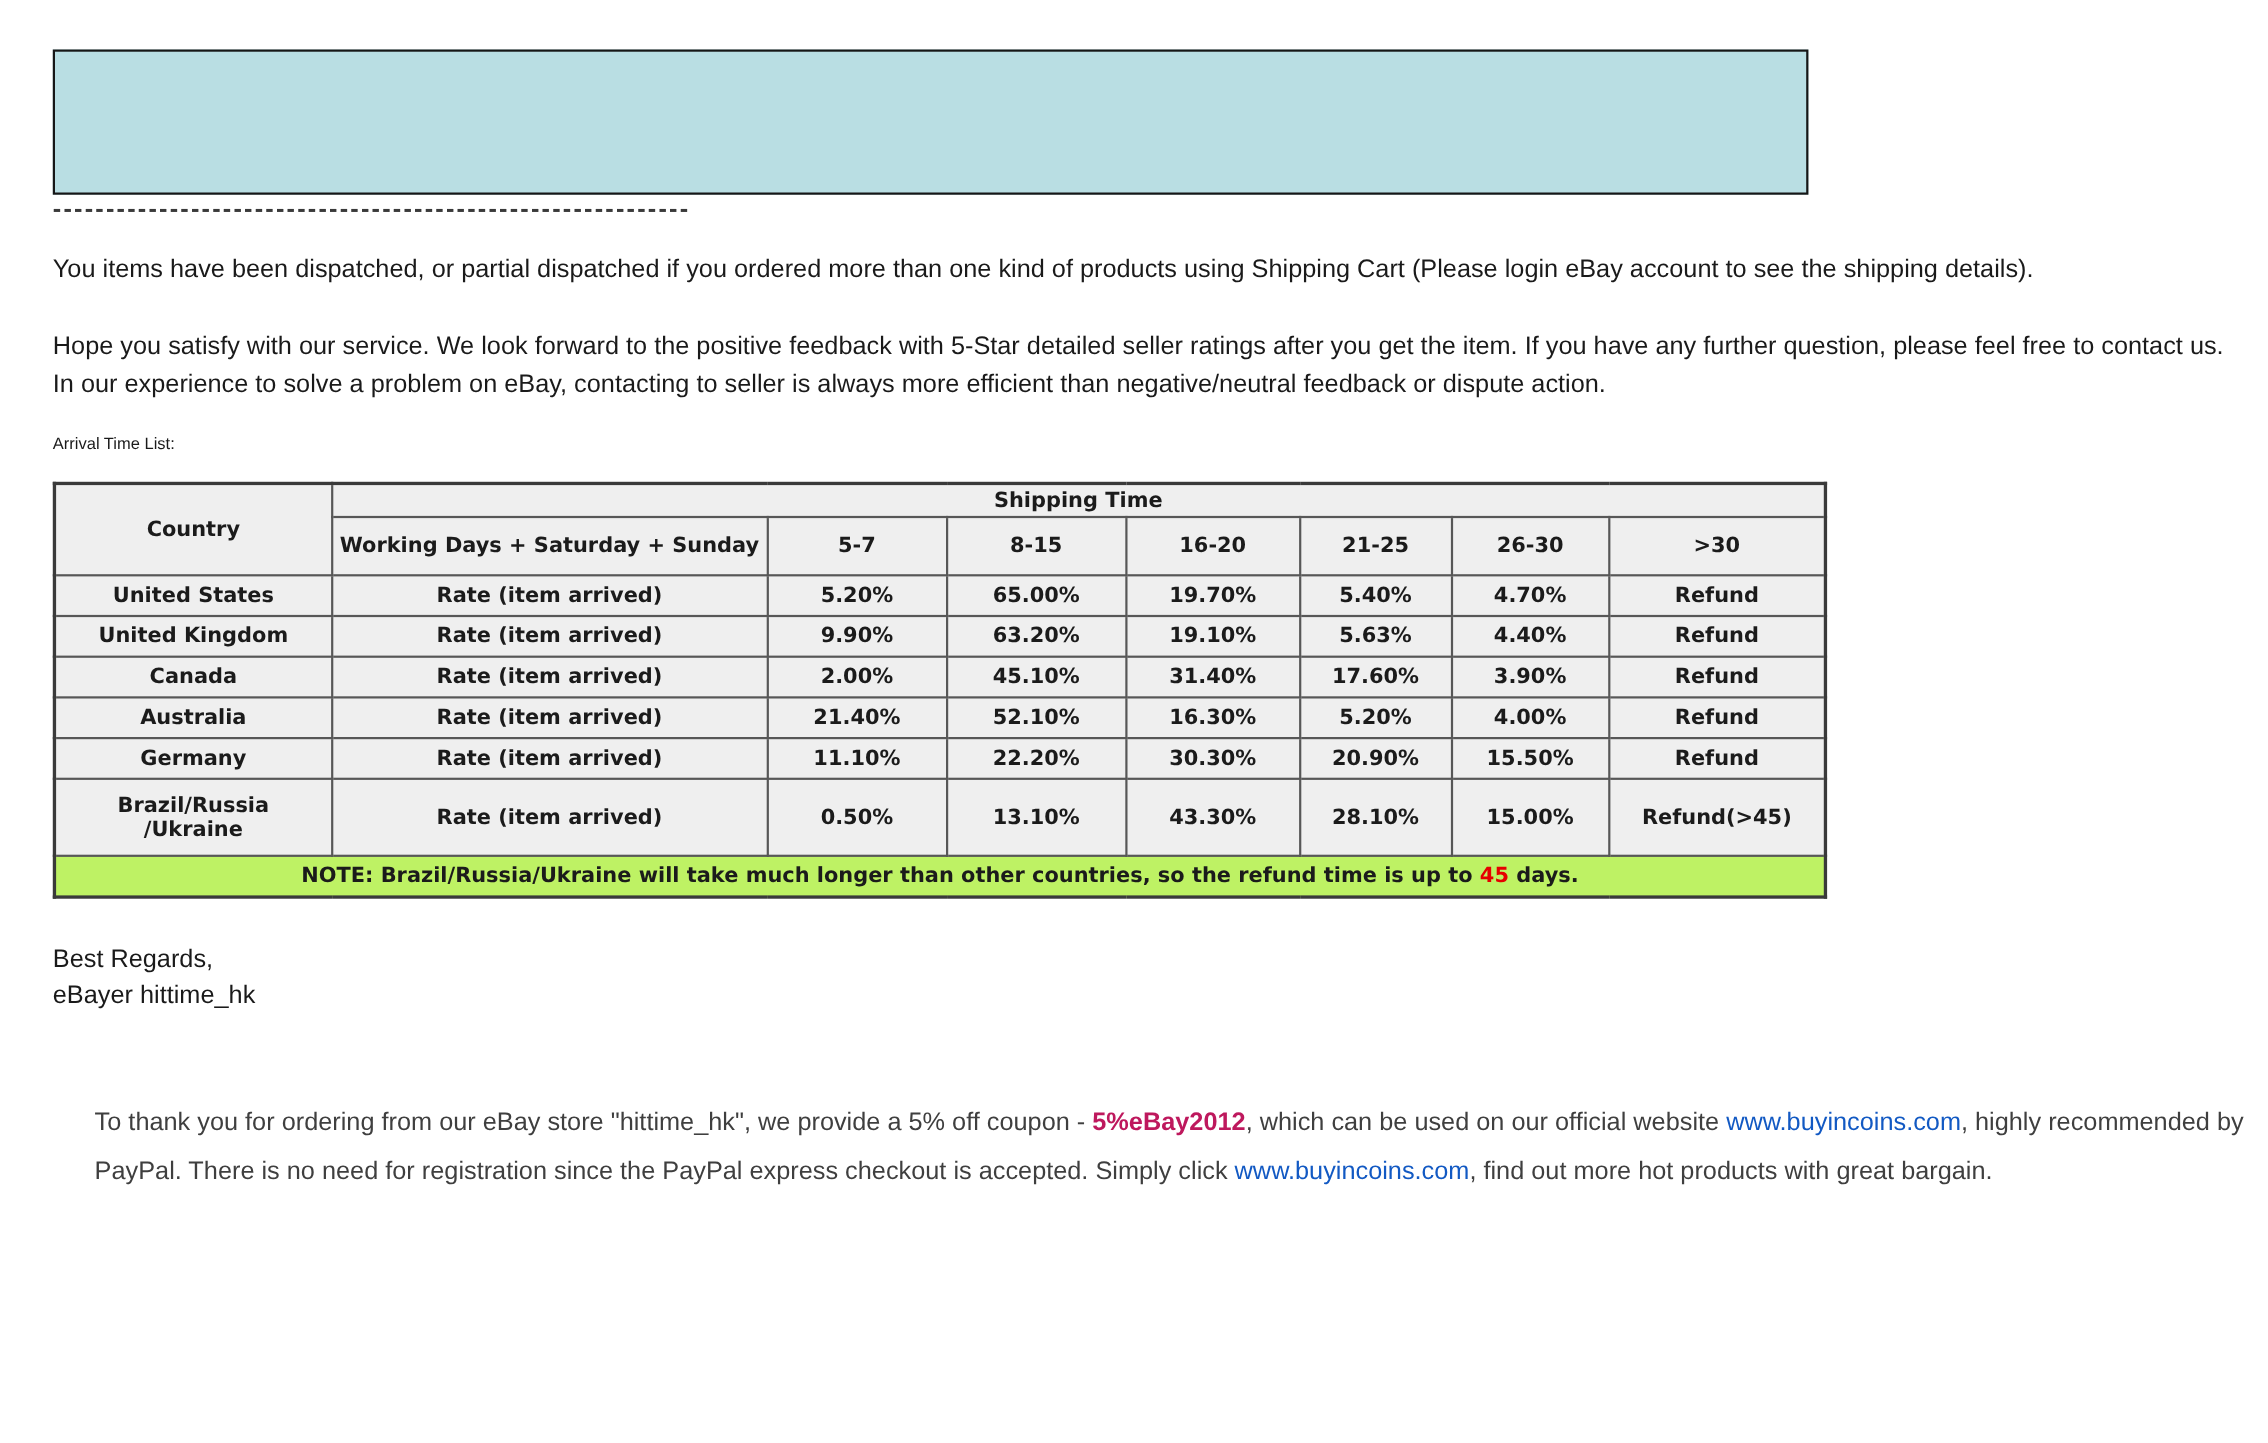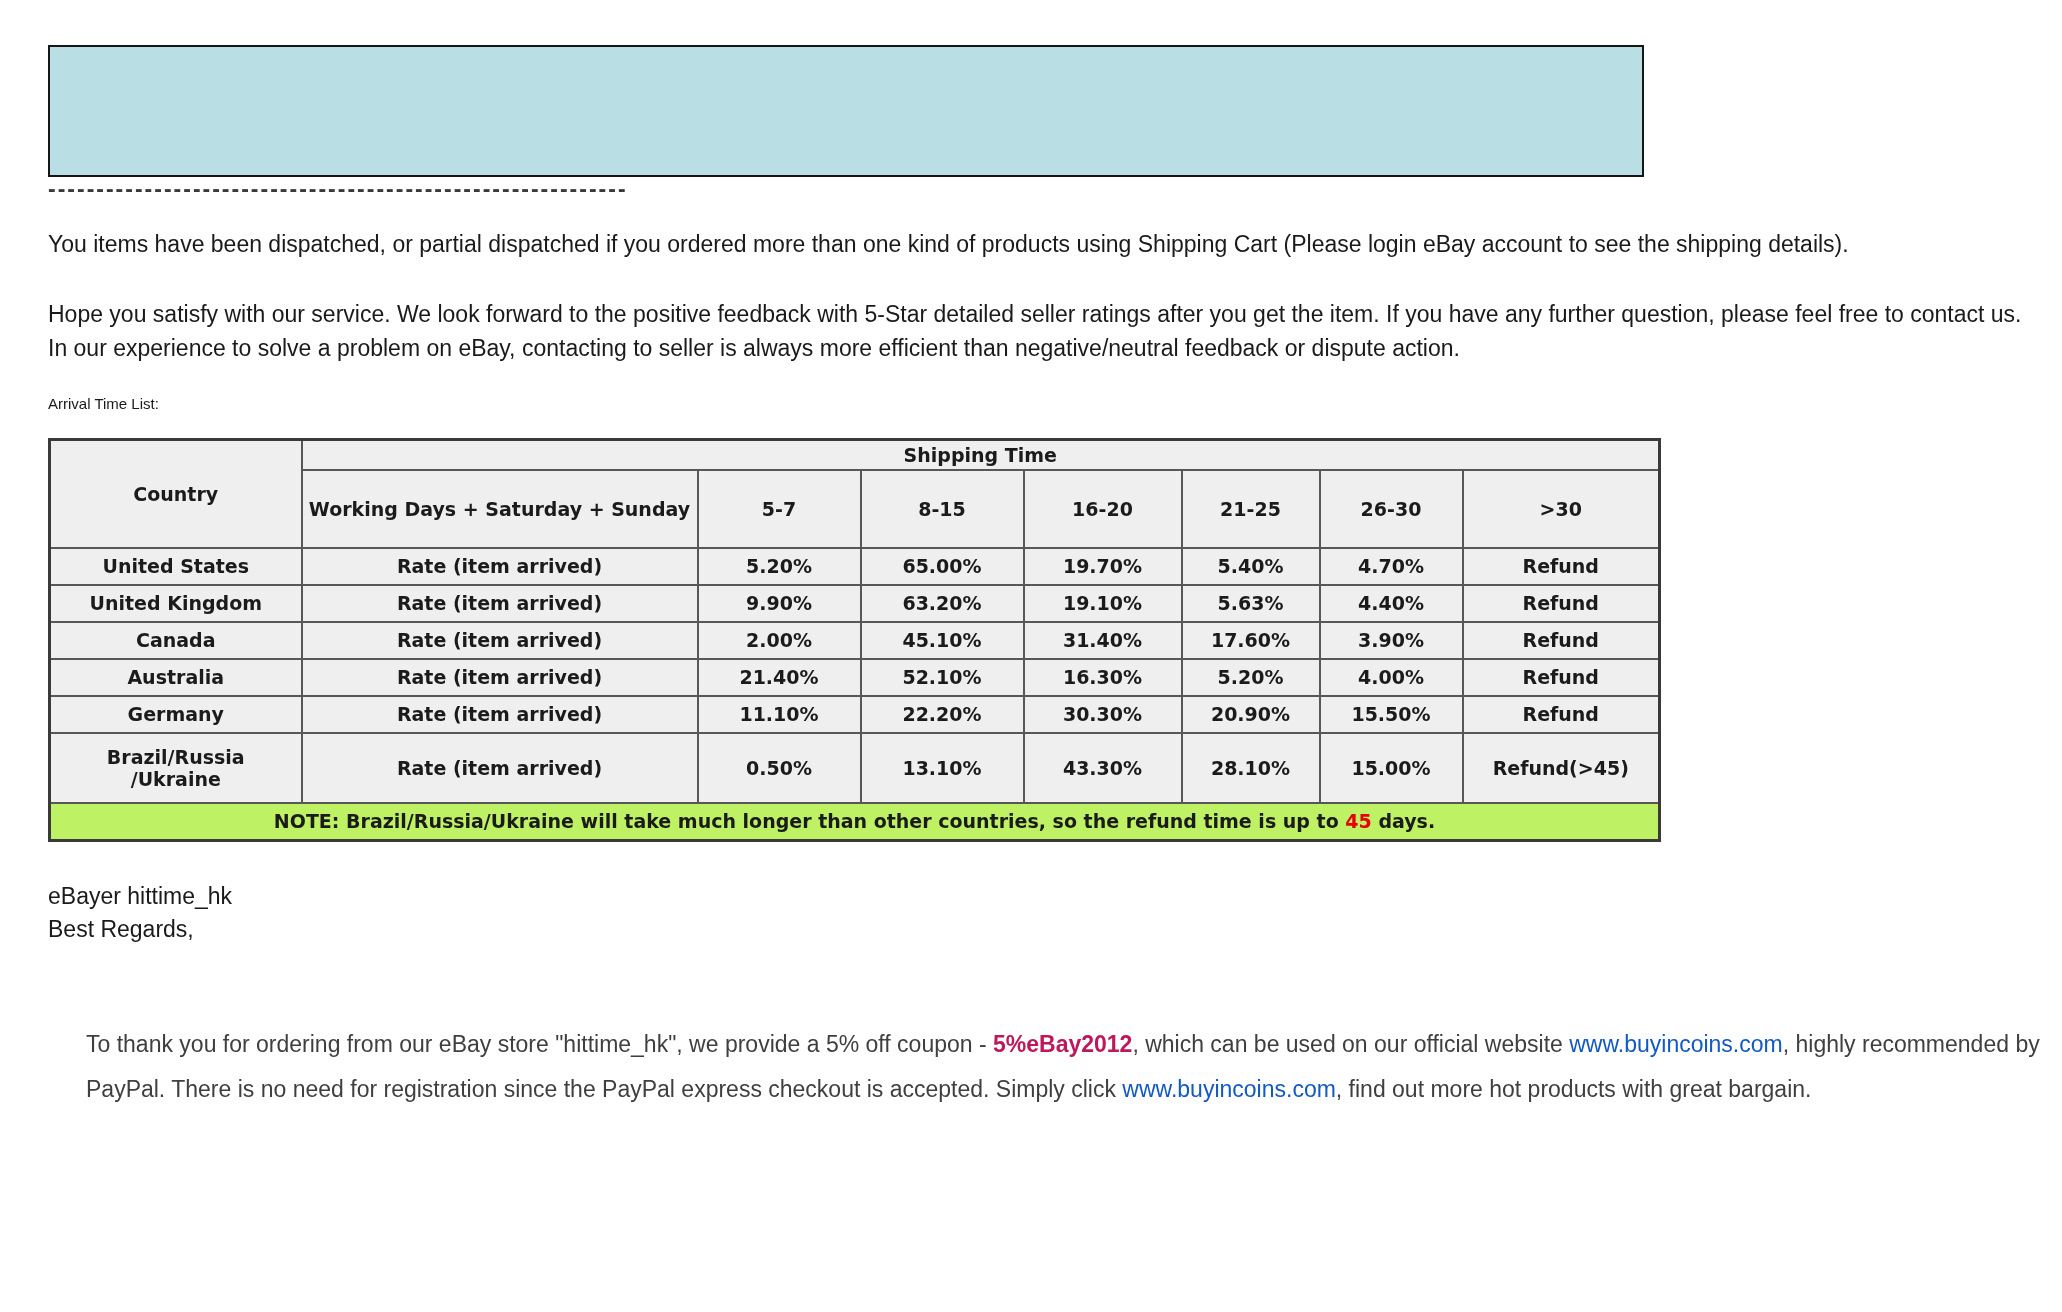--- a/index.html
+++ b/index.html
@@ -22,21 +22,21 @@
   .arrival-label{margin-top:30px;font-size:15px;}
   table.ship{
     margin-top:26px;border-collapse:collapse;background:#efefef;
     font-family:"DejaVu Sans",sans-serif;font-weight:bold;
     font-size:19px;color:#1b1b1b;border:3px solid #3a3a3a;table-layout:fixed;
   }
   table.ship th,table.ship td{
     border:2px solid #575757;text-align:center;vertical-align:middle;padding:0 4px;
   }
   tr.hdr-group{height:30px;}
-  tr.hdr-sub{height:78px;}
+  tr.hdr-sub{height:53px;}
   tr.data-row{height:37px;}
   tr.data-row-tall{height:70px;}
   tr.note-row{height:38px;}
   tr.note-row td{background:#bef264;}
   td.country{white-space:pre-line;}
   th.working{padding:0 28px;}
   .note-red{color:#e60000;}
   .sig{margin-top:38px;font-size:23px;line-height:33px;}
   .footer{
     margin-top:76px;margin-left:38px;width:1965px;
@@ -151,22 +151,22 @@
     </tr>
     <tr class="note-row">
       <td colspan="8">
         <span>NOTE: Brazil/Russia/Ukraine will take much longer than other countries, so the refund time is up to </span><span class="note-red">45</span><span> days.</span>
       </td>
     </tr>
   </tbody>
     </table>
 
   <div class="sig">
+    <div>Best Regards,</div>
     <div>eBayer hittime_hk</div>
-    <div>Best Regards,</div>
   </div>
 
   <div class="footer">
     <span>To thank you for ordering from our eBay store "hittime_hk", we provide a 5% off coupon - </span><span class="coupon-code">5%eBay2012</span><span>, which can be used on our official website </span><a class="blue-link">www.buyincoins.com</a><span>, highly recommended by PayPal. There is no need for registration since the PayPal express checkout is accepted. Simply click </span><a class="blue-link">www.buyincoins.com</a><span>, find out more hot products with great bargain.</span>
   </div>
 
 
 </div>
 
 </body></html>

